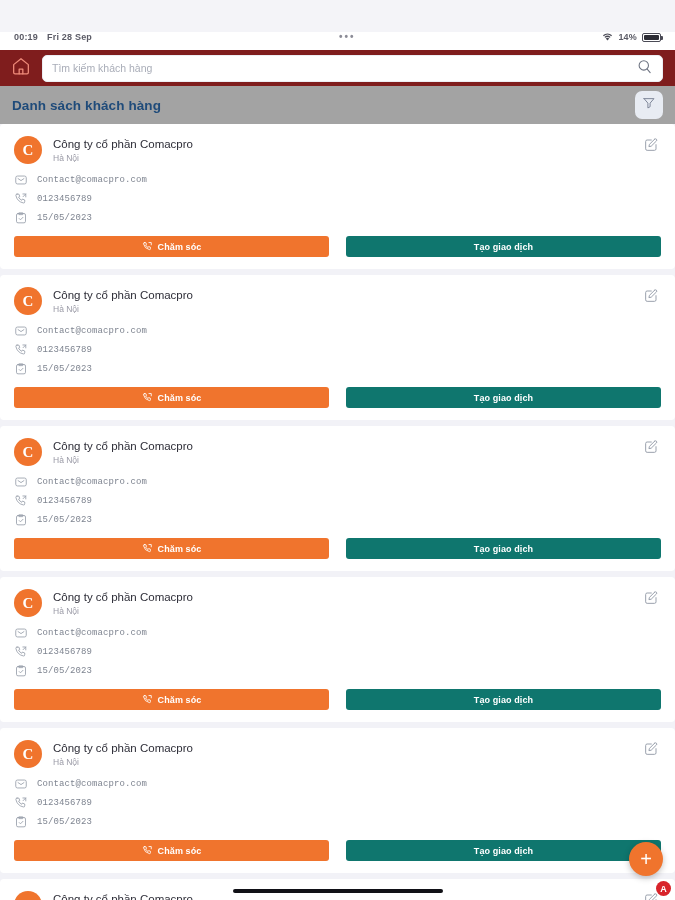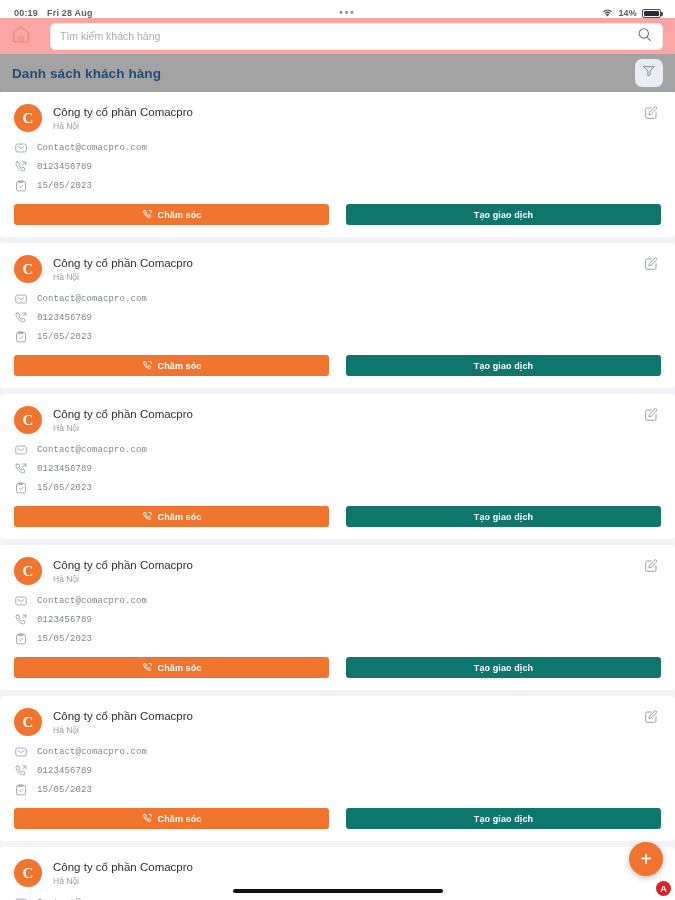--- a/index.html
+++ b/index.html
@@ -13,46 +13,47 @@
     position: relative;
     width: 675px; height: 900px;
     background: #f4f4f8;
     display: flex; flex-direction: column;
   }
 
   
   .statusbar {
     height: 18px; flex: 0 0 18px;
     background: #ffffff;
-    display: flex; align-items: flex-end;
+    display: flex; align-items: flex-start;
     padding: 0 14px;
     font-size: 9px; color: #5b5b66; font-weight: 600;
     letter-spacing: .2px;
+    margin-top: 32px;
   }
   .sb-left { display: flex; align-items: center; gap: 9px; }
   .sb-center { flex: 1; display: flex; justify-content: center; align-items: center; }
   .sb-dots { letter-spacing: 2px; color: #8b8b96; font-size: 10px; line-height: 1; }
   .sb-right { display: flex; align-items: center; gap: 5px; }
   .wifi-ic { width: 11px; height: 8px; display: block; }
   .batt {
     width: 19px; height: 9px; border: 1px solid #4a4a55;
     border-radius: 2px; position: relative; padding: 1px;
   }
   .batt::after {
     content: ""; position: absolute; right: -3px; top: 2.5px;
     width: 2px; height: 4px; background: #4a4a55; border-radius: 0 1px 1px 0;
   }
   .batt > i { display: block; height: 100%; background: #2c2c34; border-radius: 1px; }
 
   
   .searchrow {
     height: 36px; flex: 0 0 36px;
-    background: #fca5a5;
+    background: #7f1d1d;
     display: flex; align-items: center;
-    padding: 0 12px 0 10px; gap: 18px;
+    padding: 0 12px 0 10px; gap: 10px;
   }
   .home-ic { width: 22px; height: 22px; flex: 0 0 22px; }
   .searchbox {
     flex: 1; height: 27px;
     background: #ffffff; border: 1px solid #eceef3; border-radius: 5px;
     display: flex; align-items: center; padding: 0 9px;
   }
   .searchbox input {
     flex: 1; border: 0; outline: 0; background: transparent;
     font-family: inherit; font-size: 10.5px; color: #3a3a44;
@@ -147,21 +148,21 @@
   }
 </style>
 </head>
 <body>
 
 <div class="screen">
 
   <div class="statusbar">
     <div class="sb-left">
       <span>00:19</span>
-      <span>Fri 28 Aug</span>
+      <span>Fri 28 Sep</span>
     </div>
     <div class="sb-center">
       <span class="sb-dots">•••</span>
     </div>
     <div class="sb-right">
       <span>
         <svg class="wifi-ic" viewBox="0 0 16 12">
             <path d="M8 11.2 5.4 8.1a4.1 4.1 0 0 1 5.2 0L8 11.2z" fill="#4a4a55"></path>
             <path d="M3.4 5.9a7 7 0 0 1 9.2 0l-1.2 1.4a5.2 5.2 0 0 0-6.8 0L3.4 5.9z" fill="#4a4a55"></path>
             <path d="M1.2 3.4a10.3 10.3 0 0 1 13.6 0l-1.2 1.4a8.5 8.5 0 0 0-11.2 0L1.2 3.4z" fill="#4a4a55"></path>

